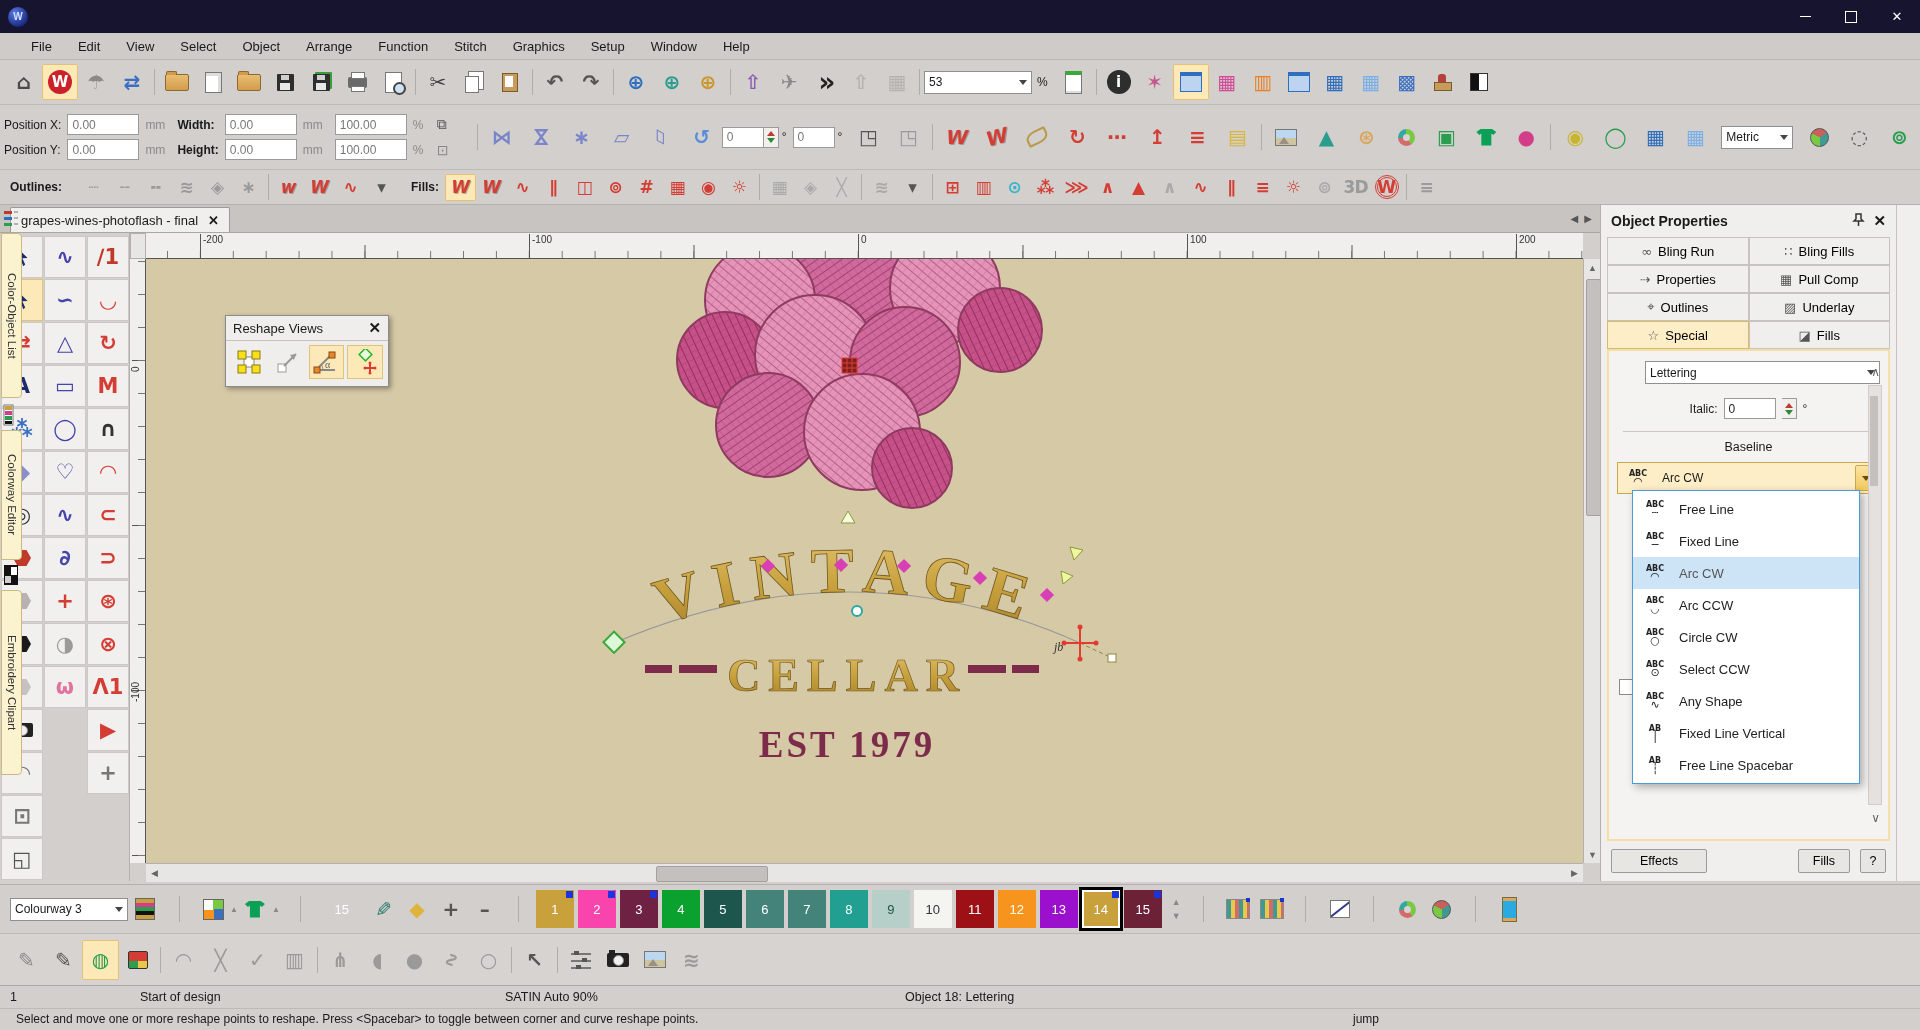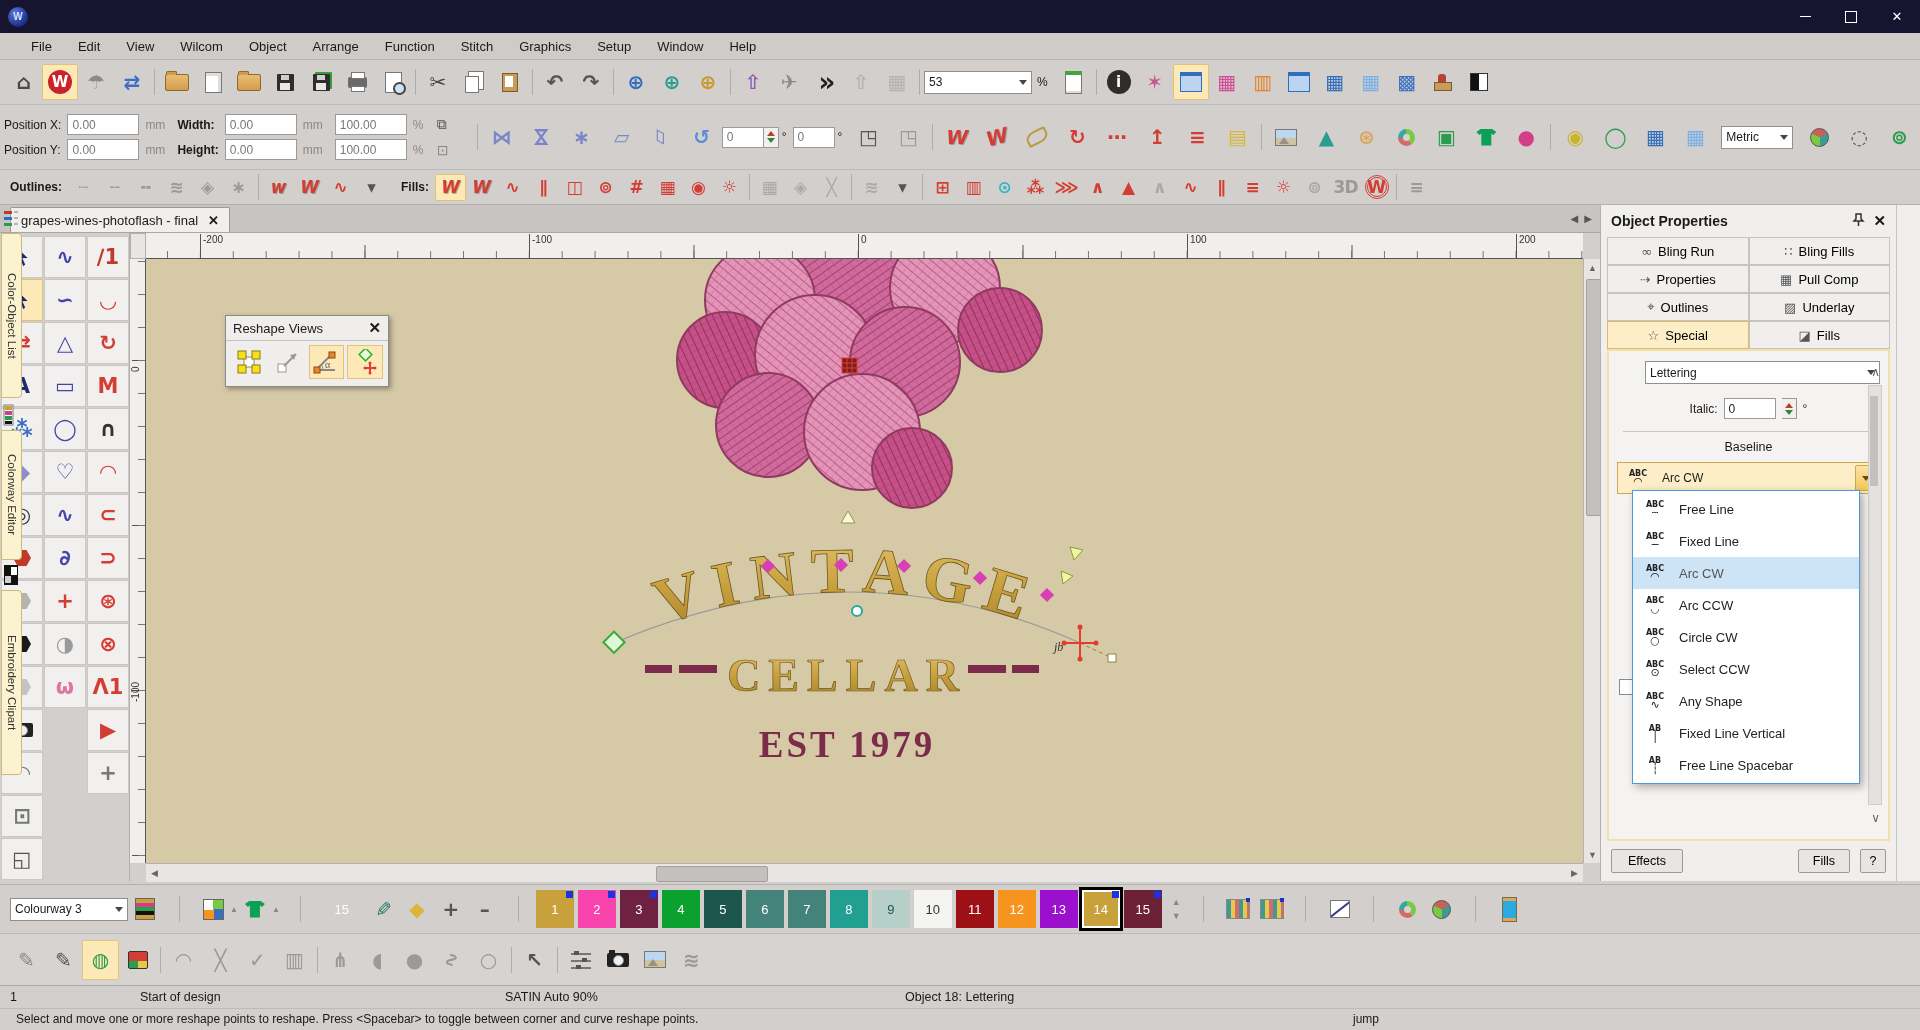--- a/index.html
+++ b/index.html
@@ -163,21 +163,21 @@
   .dd-item.sel{background:#cde4f7;color:#555;}
   .spc-row{position:absolute;left:110px;top:298px;display:flex;align-items:center;gap:4px;}
   .chk-row{position:absolute;left:10px;top:328px;display:flex;align-items:center;gap:8px;font-size:12.5px;}
   .chk{width:14px;height:14px;background:#fff;border:1px solid #8a8a8a;}
   .op-scroll-up{position:absolute;right:8px;top:14px;color:#666;font-size:12px;}
   .op-scroll-dn{position:absolute;right:8px;bottom:14px;color:#666;font-size:12px;}
   .op-track{position:absolute;right:6px;top:34px;bottom:34px;width:12px;background:#e4e1de;border:1px solid #cfccc9;}
   .op-thumb{position:absolute;left:1px;top:10px;width:8px;height:90px;background:#c3c0bd;}
   .op-btns{display:flex;align-items:center;margin:8px 10px 0 10px;gap:8px;}
   .btn{background:#e8e6e3;border:1px solid #9a9a9a;border-radius:2px;height:24px;padding:0 14px;font-size:12.5px;display:flex;align-items:center;justify-content:center;font-family:"Liberation Sans",sans-serif;}
-  .btn.effects{width:72px;}
+  .btn.effects{width:96px;}
   .btn.q{width:26px;padding:0;margin-left:2px;}
   .btn.save{margin-left:auto;}
   
   .sidestrip{left:1896px;top:205px;width:24px;height:676px;background:#f1efed;border-left:1px solid #c6c3c0;}
   .vtab{position:absolute;left:1px;width:21px;background:#fbf2cf;border:1px solid #cbb97e;border-radius:0 4px 4px 0;
         writing-mode:vertical-rl;display:flex;align-items:center;justify-content:center;font-size:11.5px;color:#333;box-sizing:border-box;}
   .vico{position:absolute;left:3px;width:16px;height:22px;}
   
   .palbar{left:0;top:884px;width:1920px;height:49px;background:#d2cfcc;border-top:1px solid #b3b0ad;display:flex;align-items:center;padding-left:10px;box-sizing:border-box;overflow:hidden;}
   .palbar .tbi{width:34px;height:38px;}
@@ -211,21 +211,21 @@
       </div>
     <div class="winbtn">✕</div>
   </div>
 </div>
 
 <div class="abs menubar">
 
 <span class="menu-item">File</span>
     <span class="menu-item">Edit</span>
     <span class="menu-item">View</span>
-    <span class="menu-item">Wilcom</span>
+    <span class="menu-item">Select</span>
     <span class="menu-item">Object</span>
     <span class="menu-item">Arrange</span>
     <span class="menu-item">Function</span>
     <span class="menu-item">Stitch</span>
     <span class="menu-item">Graphics</span>
     <span class="menu-item">Setup</span>
     <span class="menu-item">Window</span>
     <span class="menu-item">Help</span>
   </div>
 
@@ -436,21 +436,21 @@
   <span class="tbi">
         <span class="g ic-sphere"></span>
       </span><span class="tbi">
         <span class="g" style="--c: #555555;">◌</span>
       </span><span class="tbi">
         <span class="g" style="--c: #2a9d4f;">⊚</span>
       </span></span>
 </div>
 
 <div class="abs tb tb3">
-  <span class="lbl" style="font-weight:bold;margin-right:6px">Outlines:</span>
+  <span class="lbl" style="font-weight:bold;margin-right:16px">Outlines:</span>
   <span style="display:contents">
     
   <span class="tbi">
         <span class="g" style="--c: #9a9a9a;">┈</span>
       </span><span class="tbi">
         <span class="g" style="--c: #9a9a9a;">╌</span>
       </span><span class="tbi">
         <span class="g" style="--c: #9a9a9a;">╍</span>
       </span><span class="tbi">
         <span class="g" style="--c: #9a9a9a;">≋</span>

